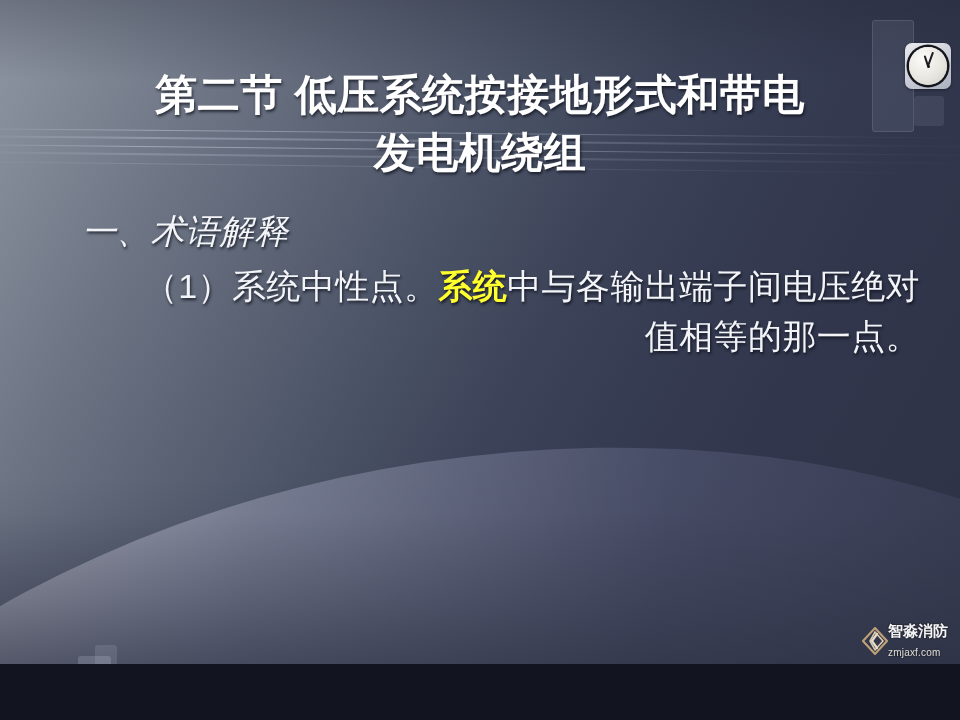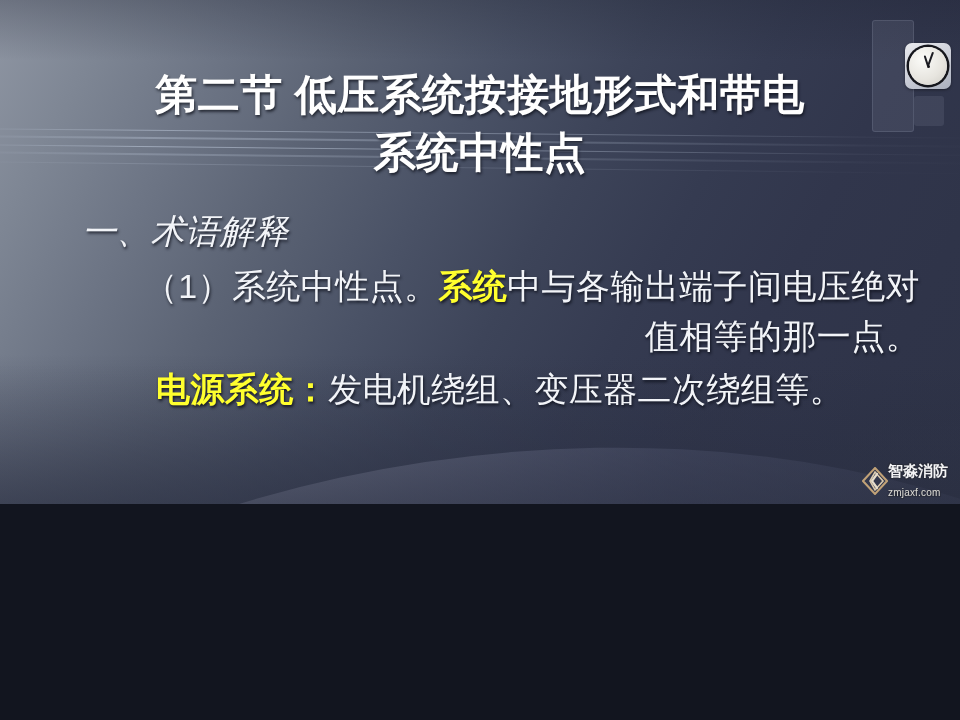--- a/index.html
+++ b/index.html
@@ -8,21 +8,21 @@
     padding: 0;
     background: #12151f;
   }
   body {
     font-family: "Liberation Sans", "DejaVu Sans", sans-serif;
   }
 
   #slide {
     position: relative;
     width: 960px;
-    height: 504px;
+    height: 664px;
     overflow: hidden;
     
     background:
       linear-gradient(118deg,
         #8f96a3 0%,
         #7e8694 10%,
         #6d7585 20%,
         #5b6374 31%,
         #4a5266 43%,
         #3d4459 54%,
@@ -235,27 +235,26 @@
   <div class="clock-plate">
     <div class="clock-face">
       <div class="hand hour"></div>
       <div class="hand minute"></div>
       <div class="hand-pin"></div>
     </div>
   </div>
 
   <h1 class="title">
     <span class="tline">第二节 低压系统按接地形式和带电</span>
-    <span class="tline">系统中性点</span>
+    <span class="tline">发电机绕组</span>
   </h1>
 
   <div class="body-copy">
     <p class="para p-head">一、术语解释</p>
     <p class="para p-def"><span>（1）系统中性点。</span><span class="hl">系统</span><span>中与各输出端子间电压绝对值相等的那一点。</span></p>
-    <p class="para p-item"><span class="hl">电源系统：</span><span>发电机绕组、变压器二次绕组等。</span></p>
   </div>
 
   <div class="watermark">
     <div class="wm-mark">
       <svg viewBox="0 0 26 28" width="26" height="28" aria-hidden="true">
         <path d="M13 1 L25 14 L13 27 L1 14 Z" fill="none" stroke="#c9a87a" stroke-width="2"></path>
         <path d="M13 5 L21 14 L13 23 L8 14 Z" fill="none" stroke="#e3d2b4" stroke-width="1.6"></path>
         <path d="M15 7 L10 14 L15 21" fill="none" stroke="#f0e6d2" stroke-width="2.2" stroke-linecap="round"></path>
       </svg>
     </div>

